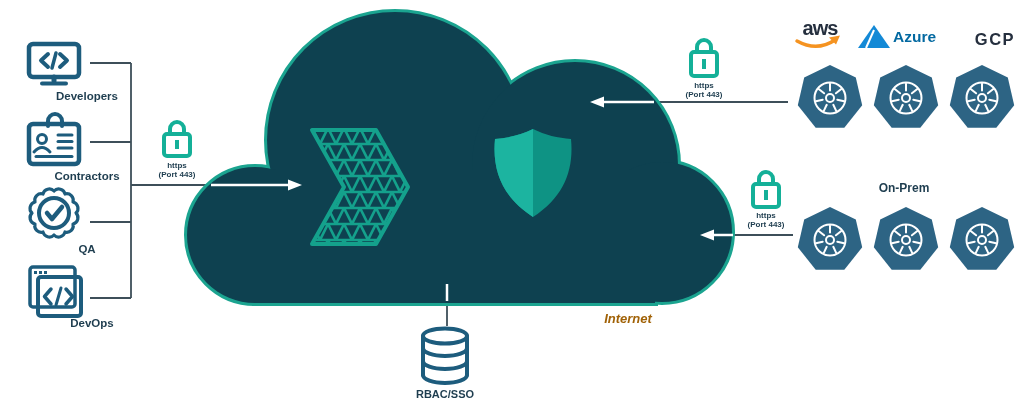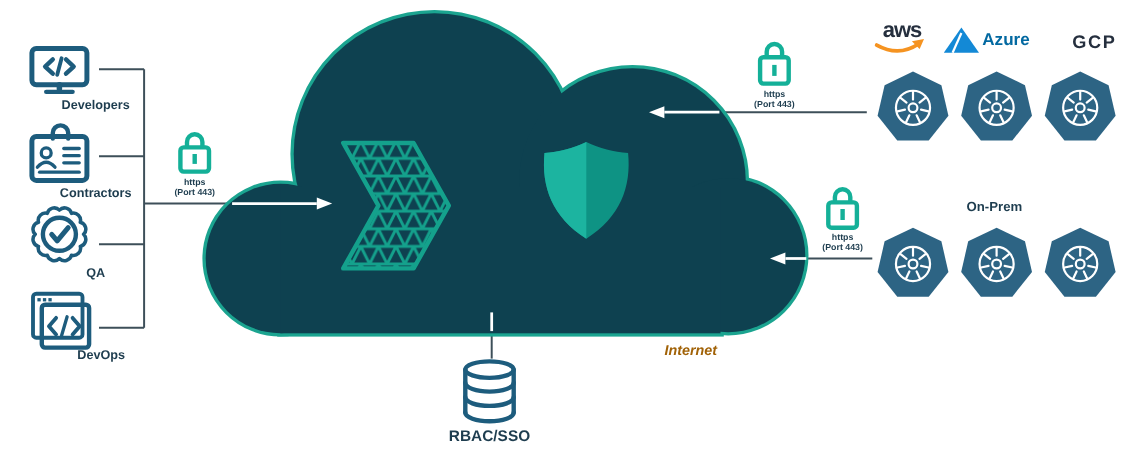--- a/index.html
+++ b/index.html
@@ -5,21 +5,21 @@
   html,body{margin:0;padding:0;background:#ffffff;}
   #canvas{position:relative;width:1024px;height:410px;background:#ffffff;overflow:hidden;
           font-family:"Liberation Sans",sans-serif;}
   #bg{position:absolute;left:0;top:0;}
   .lbl{position:absolute;text-align:center;font-weight:bold;color:#1E3D4F;
        font-family:"Liberation Sans",sans-serif;white-space:pre-line;}
   .user-lbl{font-size:11.5px;width:110px;padding-left:33px;}
   .lock-lbl{font-size:8px;line-height:9px;width:80px;letter-spacing:0;}
   .cloud-heading{color:#ffffff;font-size:15.5px;line-height:19px;width:200px;}
   .internet{font-size:13px;width:100px;color:#a16207;font-style:italic;}
-  .rbac{font-size:14px;width:110px;}
+  .rbac{font-size:11px;width:110px;}
   .onprem{font-size:12px;width:100px;}
   .aws-word{font-size:20px;letter-spacing:-1px;color:#252F3E;width:60px;}
   .azure-word{font-size:15.5px;color:#0369a1;width:70px;text-align:left;}
   .gcp-word{font-size:16.5px;letter-spacing:1.5px;color:#252F3E;width:70px;}
 </style>
 </head>
 <body>
 
 <div id="canvas">
 

